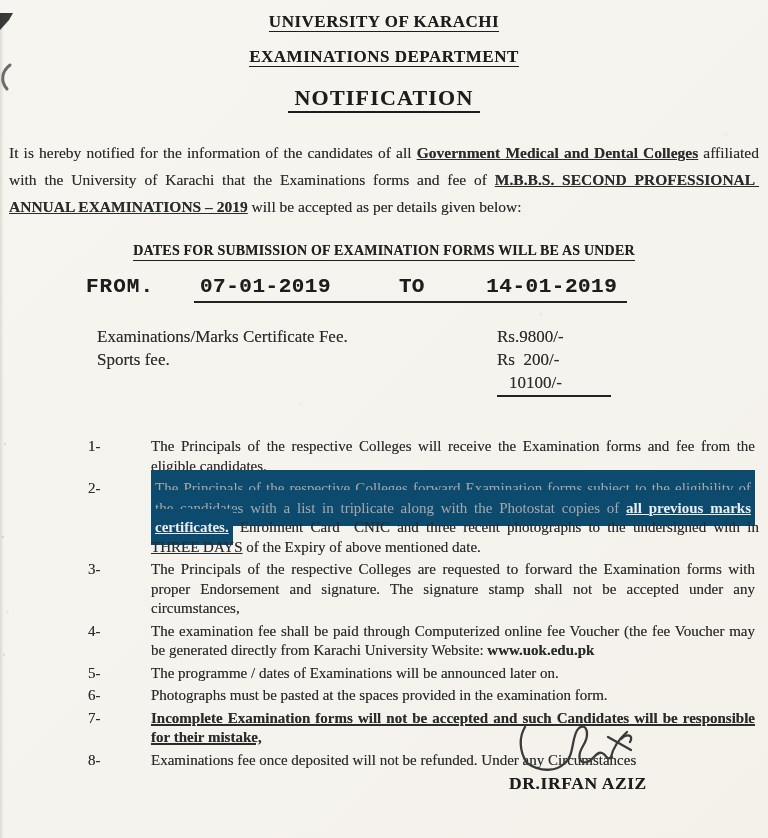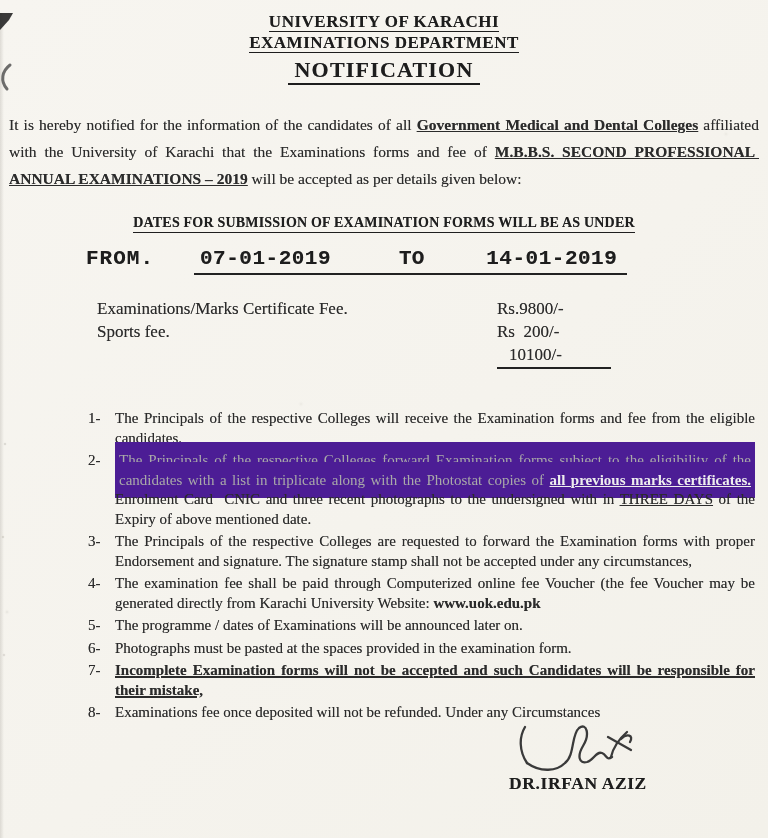--- a/index.html
+++ b/index.html
@@ -17,21 +17,21 @@
     background:rgba(120,112,100,.28);
     box-shadow:4px 430px 1px rgba(110,105,95,.3), 2px 523px 1px rgba(110,105,95,.28),
       6px 598px 2px rgba(110,105,95,.22), 3px 641px 1px rgba(110,105,95,.25),
       540px 300px 2px rgba(120,112,100,.18), 300px 390px 2px rgba(120,112,100,.15),
       725px 120px 2px rgba(120,112,100,.15);}
   .artifacts{position:absolute;top:0;left:0;}
 
   
   .header{margin-top:13px;text-align:center;line-height:1.0;}
   .header .h-line{display:inline-block;font-weight:bold;color:#1d1d1d;}
-  .h1,.h2{font-size:17px;letter-spacing:.5px;border-bottom:1.8px solid #1d1d1d;padding-bottom:1px;margin-bottom:2px;}
+  .h1,.h2{font-size:17px;letter-spacing:.5px;border-bottom:1.8px solid #1d1d1d;padding-bottom:1px;margin-bottom:16px;}
   .h3{font-size:22px;letter-spacing:1.2px;border-bottom:2.6px solid #1d1d1d;padding:1px 6px 2px;margin-top:3px;}
 
   
   .intro{margin:26px 9px 0 9px;font-size:15.5px;line-height:27px;text-align:justify;}
   .bu{font-weight:bold;text-decoration:underline;text-decoration-thickness:1.3px;}
 
   
   .dates-heading-wrap{text-align:center;margin-top:21px;}
   .dates-heading{display:inline-block;font-size:14px;font-weight:bold;color:#1f1f1f;
     letter-spacing:.2px;border-bottom:1.6px solid #1f1f1f;padding-bottom:1px;}
@@ -50,25 +50,25 @@
   .fee-value{width:114px;flex:none;}
   .fee-row.u3 .fee-value{border-bottom:1.6px solid #333;}
   .fee-total-row{display:flex;line-height:24px;}
   .fee-total-row .fee-label{width:400px;}
   .fee-total{width:114px;border-bottom:2px solid #222;padding-left:12px;box-sizing:border-box;}
 
   
   .list{margin:40px 13px 0 88px;font-size:15px;line-height:19.5px;}
   .item{display:flex;margin-bottom:3px;}
   .item-num{flex:none;width:27px;}
-  .item-text{flex:1;text-align:justify;}
+  .item-text{flex:1;text-align:justify;margin-left:36px;}
   .b{font-weight:bold;}
   .u{text-decoration:underline;text-decoration-thickness:1.2px;}
   .item7 .item-text{font-weight:bold;text-decoration:underline;text-decoration-thickness:1.5px;}
-  .hl{background:#4c1d95;color:#a9a9a9;padding:10px 4px;
+  .hl{background:#0c4a6e;color:#a9a9a9;padding:10px 4px;
       -webkit-box-decoration-break:clone;box-decoration-break:clone;text-shadow:none;}
   .hl-b{font-weight:bold;color:#eeeeee;text-decoration:underline;text-decoration-thickness:1.3px;}
 
   
   .sig-block{position:absolute;right:10px;top:702px;width:360px;text-align:center;}
   .sig-scribble{display:block;margin:0 auto -4px auto;}
   .sig-name{font-size:17.5px;font-weight:bold;color:#1d1d1d;letter-spacing:.6px;}
   .sig-title{font-size:19.5px;font-weight:bold;color:#1d1d1d;letter-spacing:.4px;margin-top:2px;}
 </style>
 </head>

